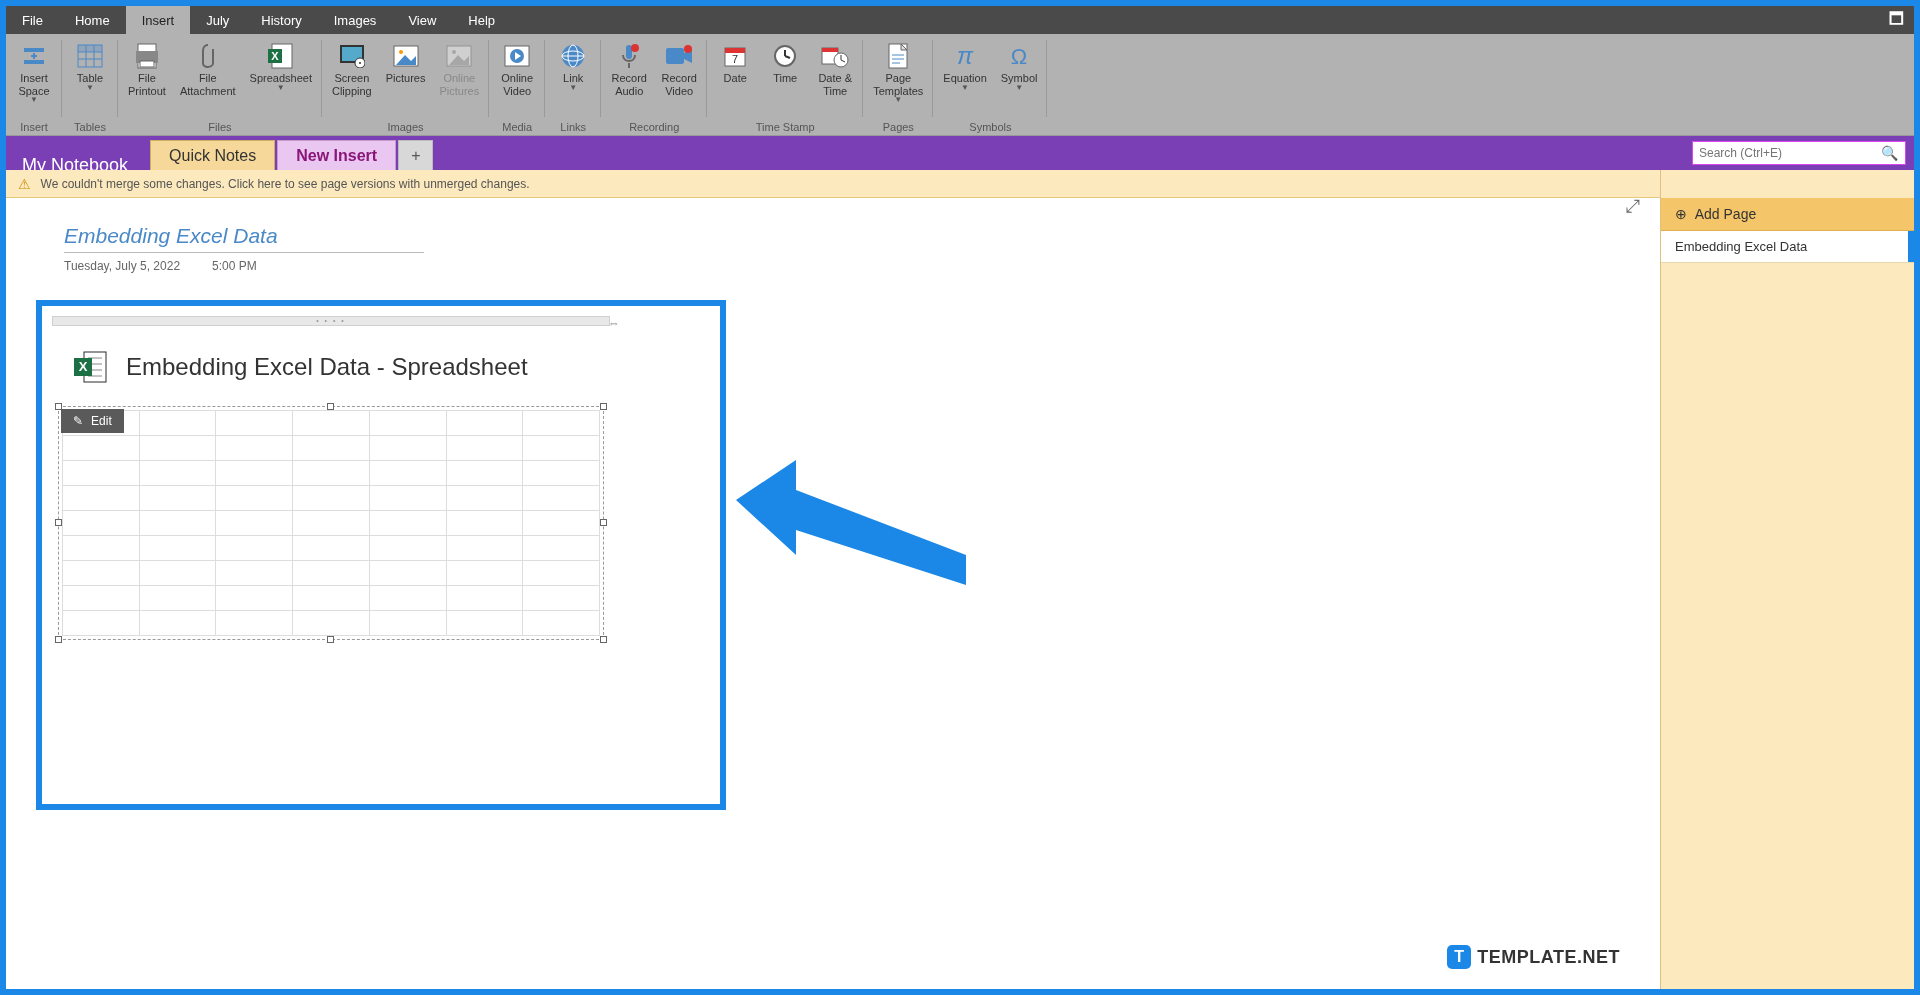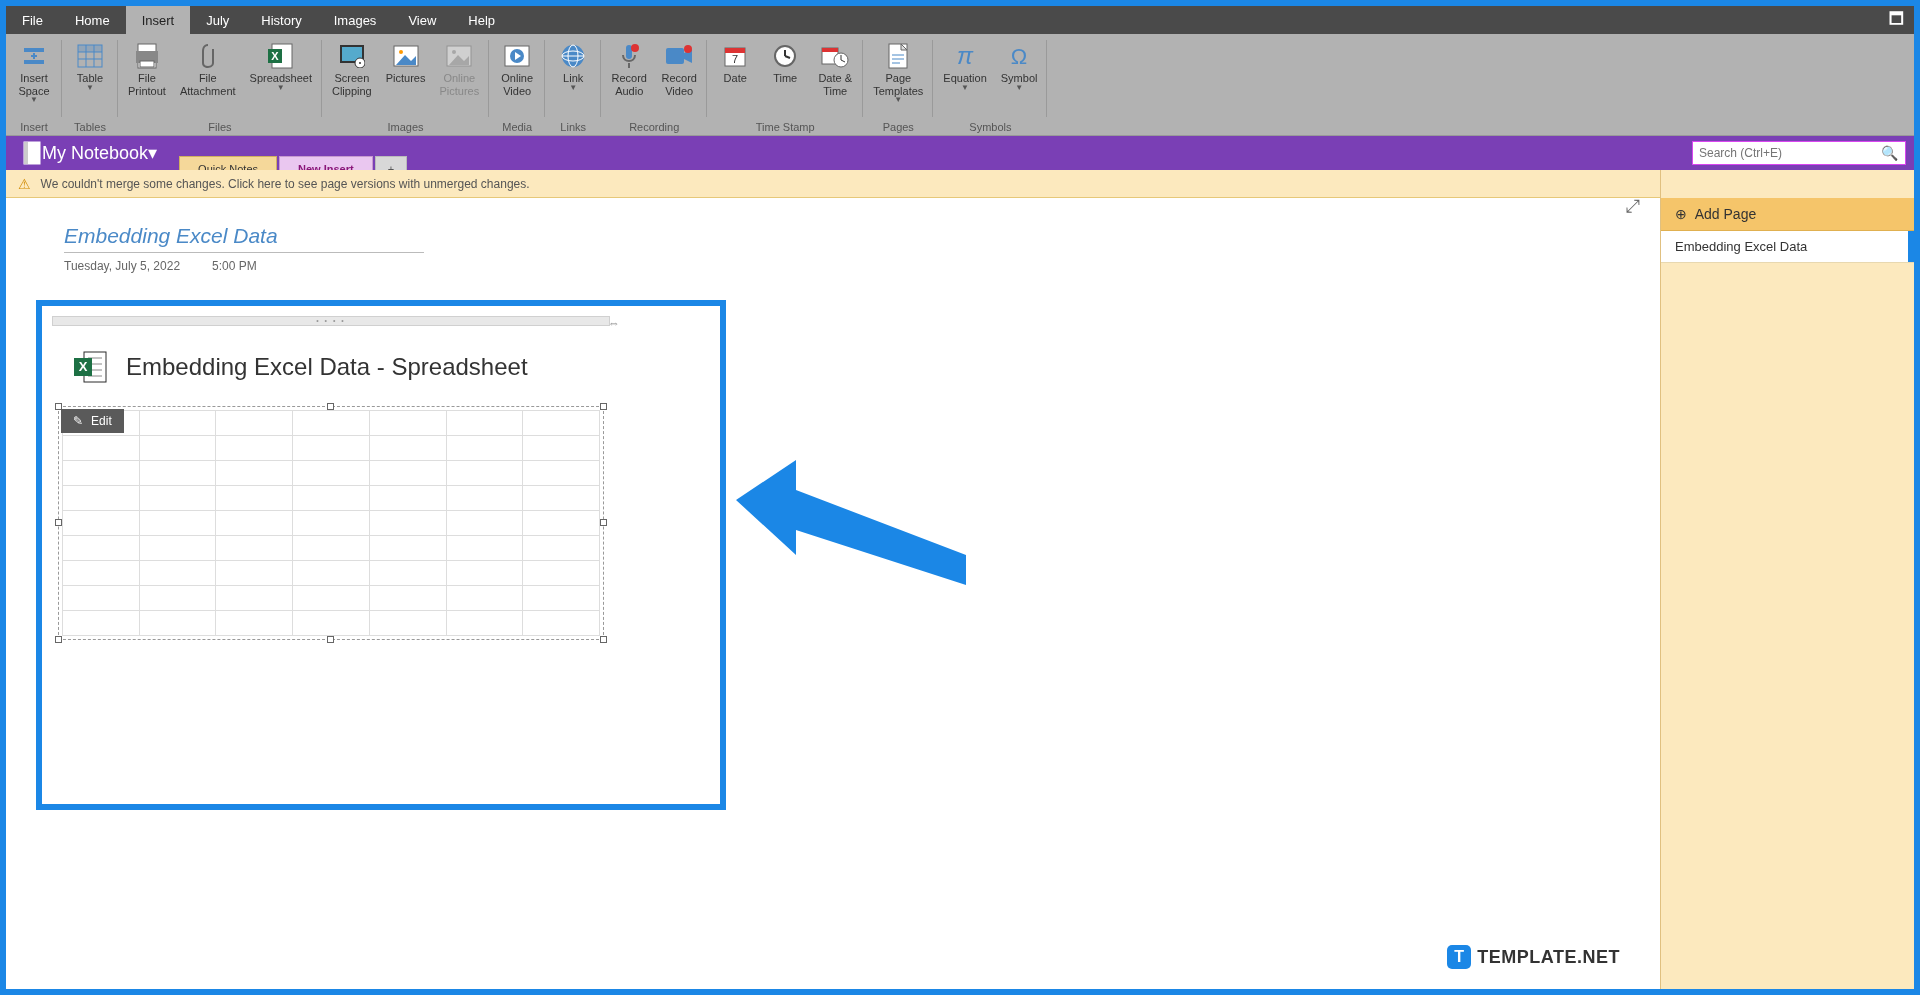--- a/index.html
+++ b/index.html
@@ -14,23 +14,23 @@
 .ribbon-group { display: flex; flex-direction: column; align-items: center; padding: 0 6px; position: relative; }
 .ribbon-group::after { content: ''; position: absolute; right: 0; top: 6px; bottom: 18px; width: 1px; background: #9a9a9a; }
 .ribbon-icons { display: flex; gap: 6px; flex: 1; align-items: flex-start; padding-top: 6px; }
 .ribbon-btn { display: flex; flex-direction: column; align-items: center; cursor: pointer; padding: 2px 4px; min-width: 44px; }
 .ribbon-btn .ico { width: 28px; height: 28px; display: flex; align-items: center; justify-content: center; }
 .ribbon-btn .lbl { font-size: 11px; color: #333; text-align: center; line-height: 1.15; margin-top: 2px; }
 .ribbon-btn.disabled .lbl { color: #888; }
 .ribbon-btn .drop { font-size: 8px; color: #555; margin-top: -2px; }
 .ribbon-group-label { font-size: 11px; color: #555; position: absolute; bottom: 2px; left: 0; right: 0; text-align: center; }
 .title-row { background: #7a3fb5; height: 34px; display: flex; align-items: stretch; }
-.notebook-title { color: #fff; font-size: 18px; padding: 0 16px; display: flex; align-items: center; gap: 0; }
+.notebook-title { color: #fff; font-size: 18px; padding: 0 16px; display: flex; align-items: center; gap: 19px; flex-direction: column; }
 .section-tabs { display: flex; align-items: flex-end; margin-left: 6px; }
-.section-tab { padding: 6px 18px; font-size: 11px; border-radius: 0; margin-right: 2px; cursor: pointer; position: relative; top: 11px; }
+.section-tab { padding: 6px 18px; font-size: 16px; border-radius: 0; margin-right: 2px; cursor: pointer; position: relative; top: 1px; }
 .section-tab.quick { background: #f5d89a; color: #333; border: 1px solid #d0b060; border-bottom: none; }
 .section-tab.new { background: #eac7f0; color: #8a1679; border: 1px solid #c79acf; border-bottom: none; font-weight: 600; }
 .section-tab.add { background: #d8d8d8; color: #555; padding: 6px 12px; border: 1px solid #bbb; border-bottom: none; }
 .search-box { margin-left: auto; margin-right: 8px; align-self: center; display: flex; align-items: center; background: #fff; border: 1px solid #d946ef; height: 24px; width: 214px; padding: 0 6px; }
 .search-box input { border: none; outline: none; width: 100%; font-size: 12px; color: #666; }
 .search-box .sicon { color: #7a3fb5; font-size: 14px; }
 .merge-bar { background: #fce9be; border-bottom: 1px solid #e6c879; height: 28px; display: flex; align-items: center; padding: 0 12px; font-size: 12px; color: #555; }
 .merge-bar .warn { color: #d08a00; margin-right: 10px; font-size: 14px; }
 .content-row { flex: 1; display: flex; background: #fff; }
 .page { flex: 1; position: relative; background: #fff; }

